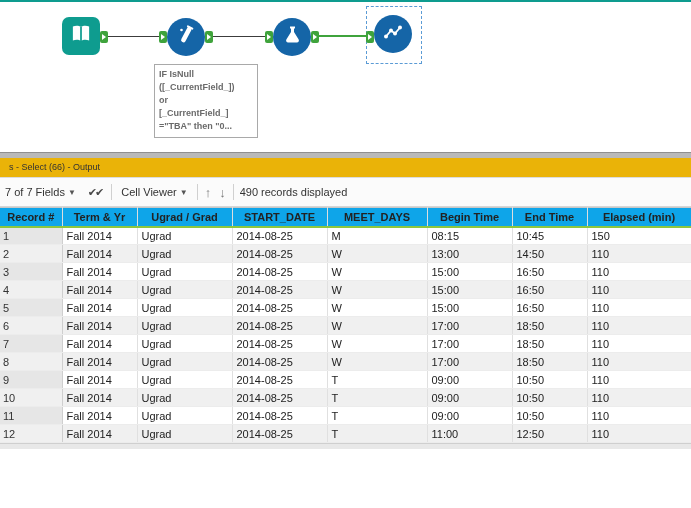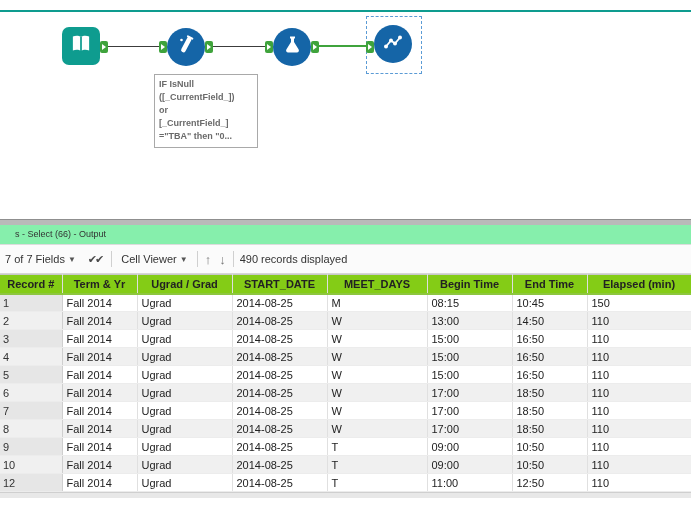--- a/index.html
+++ b/index.html
@@ -8,21 +8,21 @@
     --anchor-green:#3fa33c;
     --selection-blue:#5b9bd5;
     --header-underline-green:#8dc63f;
   }
   html,body{margin:0;padding:0;background:#fff;}
   .app{
     position:relative;width:691px;height:508px;overflow:hidden;
     font-family:"Liberation Sans",sans-serif;background:#fff;
   }
   
-  .canvas{position:relative;width:691px;height:209px;background:#fff;margin-top:10px;}
+  .canvas{position:relative;width:691px;height:152px;background:#fff;}
   .topline{position:absolute;left:0;top:0;width:100%;height:2px;background:var(--accent-teal);}
   .tool{position:absolute;width:38px;height:38px;display:flex;align-items:center;justify-content:center;}
   .tool.square{background:var(--accent-teal);border-radius:7px;}
   .tool.circle{background:var(--tool-blue);border-radius:50%;}
   .tool-input{left:62px;top:17px;}
   .tool-formula1{left:167px;top:18px;}
   .tool-formula2{left:273px;top:18px;}
   .tool-chart{left:374px;top:15px;}
   .selbox{position:absolute;left:366px;top:6px;width:54px;height:56px;border:1px dashed var(--selection-blue);}
   .anchor{position:absolute;width:8px;height:12px;background:var(--anchor-green);border-radius:2px;top:31px;}
@@ -34,35 +34,35 @@
   .c3{left:319px;width:47px;height:2px;top:35px;background:var(--anchor-green);}
   .annot{
     position:absolute;background:#fff;border:1px solid #a9a9a9;
     font-size:9px;line-height:13px;font-weight:700;color:#6a6a6a;
     padding:3px 4px;white-space:pre-line;overflow:hidden;
   }
   .annot1{left:154px;top:64px;width:94px;height:66px;}
   .annot2{left:265px;top:64px;width:99px;height:90px;}
   
   .splitter{width:100%;height:6px;background:#b9b9b9;border-top:1px solid #8f8f8f;box-sizing:border-box;cursor:row-resize;}
-  .title-bar{width:100%;height:20px;background:#86efac;border-bottom:1px solid #dcdcdc;box-sizing:border-box;
-    font-size:9px;color:#333;line-height:19px;padding-left:15px;}
+  .title-bar{width:100%;height:20px;background:#eab308;border-bottom:1px solid #dcdcdc;box-sizing:border-box;
+    font-size:9px;color:#333;line-height:19px;padding-left:9px;}
   .toolbar{width:100%;height:29px;background:#fbfbfb;display:flex;align-items:center;gap:6px;
     font-size:11px;color:#333;padding-left:2px;box-sizing:border-box;border-bottom:1px solid #d6d6d6;}
   .tb-btn{display:flex;align-items:center;gap:3px;padding:2px 3px;cursor:pointer;}
   .caret{font-size:8px;color:#555;}
   .tb-check{color:#4a4a4a;font-size:11px;letter-spacing:-2px;padding:0 3px;cursor:pointer;}
   .tb-sep{width:1px;height:16px;background:#d0d0d0;}
   .tb-arrow{color:#777;font-size:13px;padding:0 1px;cursor:pointer;}
   .tb-records{color:#333;}
   
   .grid-wrap{width:691px;background:#fff;}
   table.grid{border-collapse:collapse;table-layout:fixed;width:691px;font-size:11px;color:#222;}
   table.grid th{
-    height:19px;font-weight:700;text-align:center;background:#84cc16;
+    height:19px;font-weight:700;text-align:center;background:#0ea5e9;
     border-top:1px solid #c8c8c8;border-right:1px solid #dedede;
     border-bottom:2px solid var(--header-underline-green);
     overflow:hidden;white-space:nowrap;padding:0 2px;box-sizing:border-box;cursor:pointer;
   }
   table.grid td{
     height:18px;border-right:1px solid #e0e0e0;border-bottom:1px solid #ececec;
     padding:0 0 0 4px;overflow:hidden;white-space:nowrap;box-sizing:border-box;
   }
   table.grid tr:nth-child(even) td{background:#f0f0f0;}
   table.grid td:first-child{background:#e6e6e6;border-right:1px solid #cfcfcf;padding-left:3px;color:#333;}
@@ -274,20 +274,30 @@
             <td>10</td>
             <td>Fall 2014</td>
             <td>Ugrad</td>
             <td>2014-08-25</td>
             <td>T</td>
             <td>09:00</td>
             <td>10:50</td>
             <td>110</td>
           </tr>
           <tr>
+            <td>11</td>
+            <td>Fall 2014</td>
+            <td>Ugrad</td>
+            <td>2014-08-25</td>
+            <td>T</td>
+            <td>09:00</td>
+            <td>10:50</td>
+            <td>110</td>
+          </tr>
+          <tr>
             <td>12</td>
             <td>Fall 2014</td>
             <td>Ugrad</td>
             <td>2014-08-25</td>
             <td>T</td>
             <td>11:00</td>
             <td>12:50</td>
             <td>110</td>
           </tr>
         </tbody>

